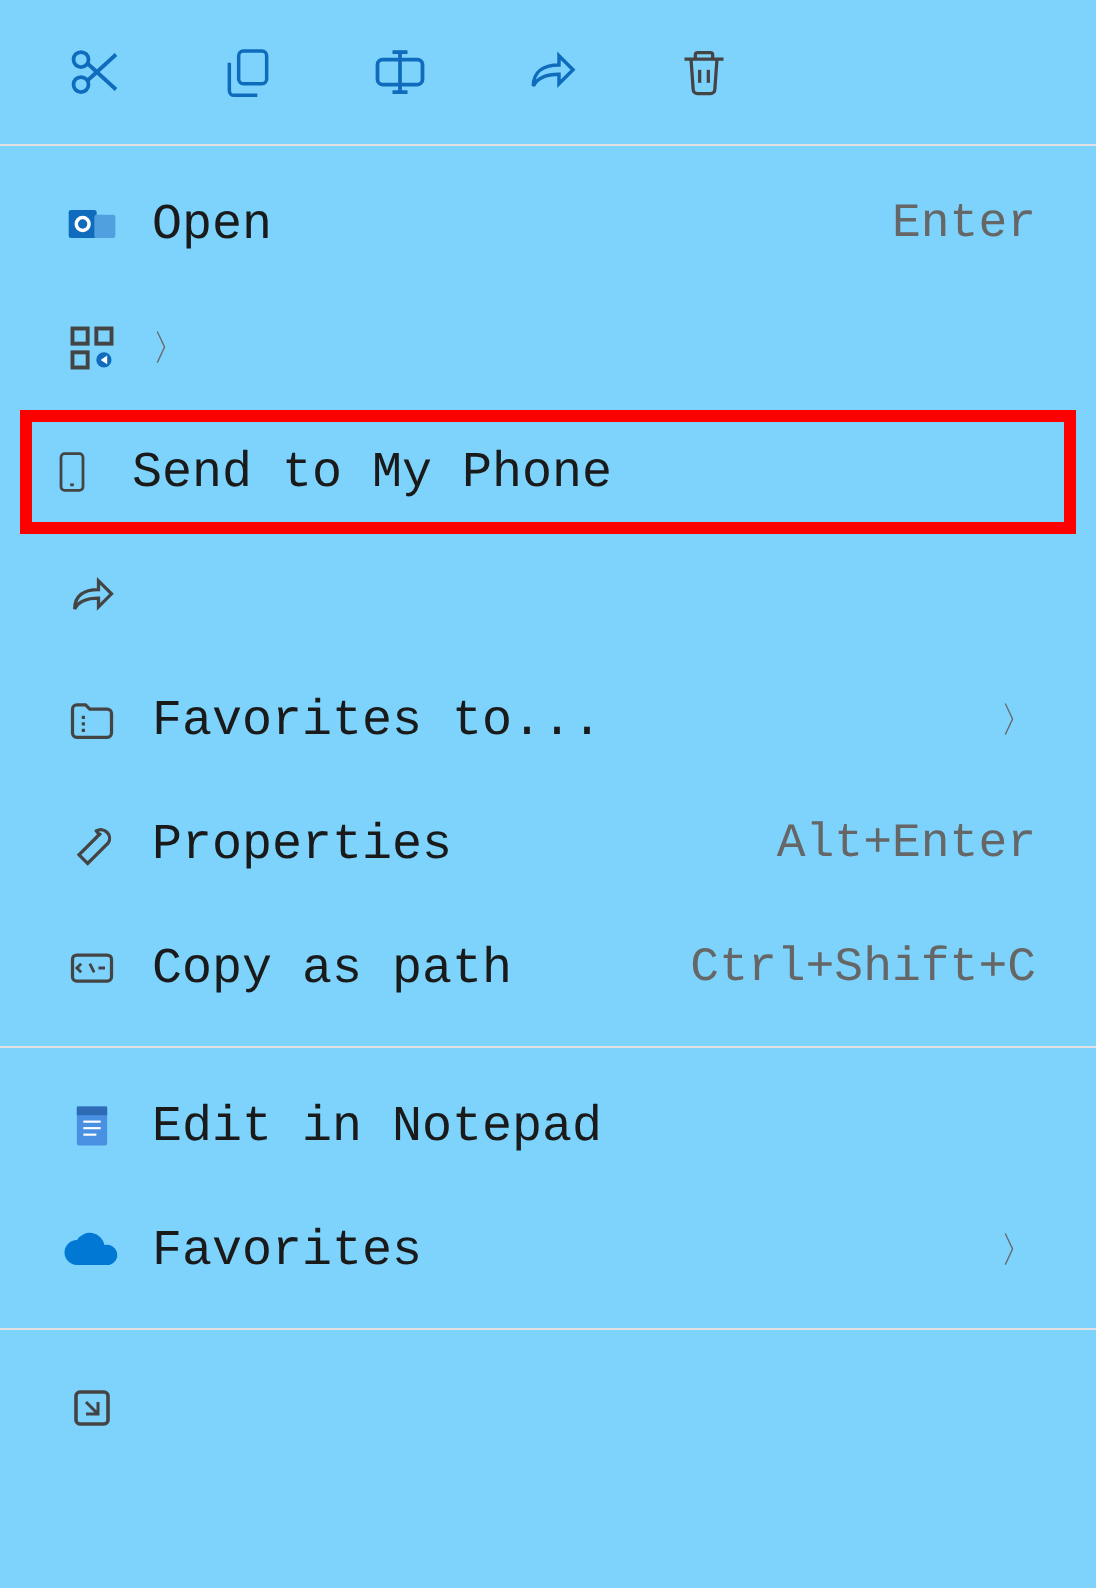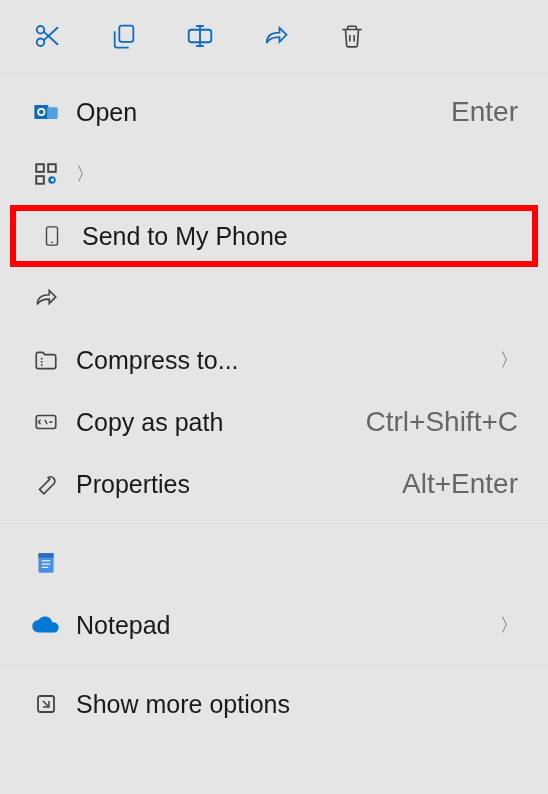--- a/index.html
+++ b/index.html
@@ -7,22 +7,23 @@
       width: 548px;
       height: 794px;
       font-family: 'Segoe UI', Arial, sans-serif;
       background: #ffffff;
       color: #1a1a1a;
       overflow: hidden;
     }
     .context-menu {
       width: 100%;
       height: 100%;
-      background: #e5e5e5;
+      background: #7dd3fc;
       padding: 18px 0 0 0;
+      font-family: Liberation Mono, monospace;
     }
     .toolbar {
       display: flex;
       gap: 40px;
       padding: 0 30px 18px 30px;
     }
     .toolbar-btn {
       width: 36px;
       height: 36px;
       display: flex;
@@ -41,37 +42,37 @@
       display: flex;
       align-items: center;
       height: 62px;
       padding: 0 30px;
       cursor: pointer;
       position: relative;
     }
     .menu-item.highlighted {
       border: 6px solid #ff0000;
       margin: 0 10px;
-      padding: 0 20px;
+      padding: 0 4px;
     }
     .menu-icon {
       width: 32px;
       height: 32px;
       display: flex;
       align-items: center;
       justify-content: center;
       margin-right: 14px;
     }
     .menu-label {
       font-size: 25px;
       color: #1a1a1a;
       flex: 1;
     }
     .menu-shortcut {
-      font-size: 28px;
+      font-size: 24px;
       color: #666;
     }
     .chevron {
       color: #666;
       font-size: 18px;
     }
   </style>
 </head>
 <body>
 
@@ -160,78 +161,78 @@
     </div>
 
 
     <div class="menu-item">
       <span class="menu-icon">
         <svg width="26" height="26" viewBox="0 0 24 24" fill="none" stroke="#444" stroke-width="1.5">
           <path d="M3 7a2 2 0 0 1 2-2h4l2 2h8a2 2 0 0 1 2 2v9a2 2 0 0 1-2 2H5a2 2 0 0 1-2-2z"></path>
           <line x1="8" y1="10" x2="8" y2="18" stroke-dasharray="1.5 1.5"></line>
         </svg>
       </span>
-      <span class="menu-label">Compress to...</span>
+      <span class="menu-label">Favorites to...</span>
       <span class="chevron">〉</span>
+    </div>
+
+    <div class="menu-item">
+      <span class="menu-icon">
+        <svg width="26" height="26" viewBox="0 0 24 24" fill="none" stroke="#444" stroke-width="1.5">
+          <path d="M14 6a4 4 0 0 1 5.5 5.5L10 21l-4-4L15.5 7.5A4 4 0 0 1 14 6z"></path>
+        </svg>
+      </span>
+      <span class="menu-label">Properties</span>
+      <span class="menu-shortcut">Alt+Enter</span>
     </div>
 
     <div class="menu-item">
       <span class="menu-icon">
         <svg width="26" height="26" viewBox="0 0 24 24" fill="none" stroke="#444" stroke-width="1.5">
           <rect x="3" y="6" width="18" height="12" rx="2"></rect>
           <path d="M7 10l-2 2 2 2M11 10l2 4M15 12h3" stroke-width="1.3"></path>
         </svg>
       </span>
       <span class="menu-label">Copy as path</span>
       <span class="menu-shortcut">Ctrl+Shift+C</span>
-    </div>
-
-    <div class="menu-item">
-      <span class="menu-icon">
-        <svg width="26" height="26" viewBox="0 0 24 24" fill="none" stroke="#444" stroke-width="1.5">
-          <path d="M14 6a4 4 0 0 1 5.5 5.5L10 21l-4-4L15.5 7.5A4 4 0 0 1 14 6z"></path>
-        </svg>
-      </span>
-      <span class="menu-label">Properties</span>
-      <span class="menu-shortcut">Alt+Enter</span>
     </div>
   </div>
 
   <div class="separator"></div>
 
   <div class="menu-list">
     <div class="menu-item">
       <span class="menu-icon">
         <svg width="26" height="28" viewBox="0 0 24 24">
           <rect x="5" y="3" width="14" height="18" rx="1" fill="#4A90E2"></rect>
           <rect x="5" y="3" width="14" height="4" fill="#2d6bb5"></rect>
           <line x1="8" y1="10" x2="16" y2="10" stroke="#fff" stroke-width="1"></line>
           <line x1="8" y1="13" x2="16" y2="13" stroke="#fff" stroke-width="1"></line>
           <line x1="8" y1="16" x2="14" y2="16" stroke="#fff" stroke-width="1"></line>
         </svg>
       </span>
+      <span class="menu-label">Edit in Notepad</span>
     </div>
 
     <div class="menu-item">
       <span class="menu-icon">
         <svg width="30" height="22" viewBox="0 0 24 16">
           <path d="M6 14a5 5 0 0 1 0-10 6 6 0 0 1 11 2 4 4 0 0 1 2 8H6z" fill="#0078D4"></path>
         </svg>
       </span>
-      <span class="menu-label">Notepad</span>
+      <span class="menu-label">Favorites</span>
       <span class="chevron">〉</span>
     </div>
   </div>
 
   <div class="separator"></div>
 
   <div class="menu-list">
     <div class="menu-item">
       <span class="menu-icon">
         <svg width="24" height="24" viewBox="0 0 24 24" fill="none" stroke="#444" stroke-width="1.8">
           <rect x="4" y="4" width="16" height="16" rx="2"></rect>
           <path d="M9 9l6 6M15 9v6h-6" stroke-width="1.5"></path>
         </svg>
       </span>
-      <span class="menu-label">Show more options</span>
     </div>
   </div>
 </div>
 
 </body></html>

